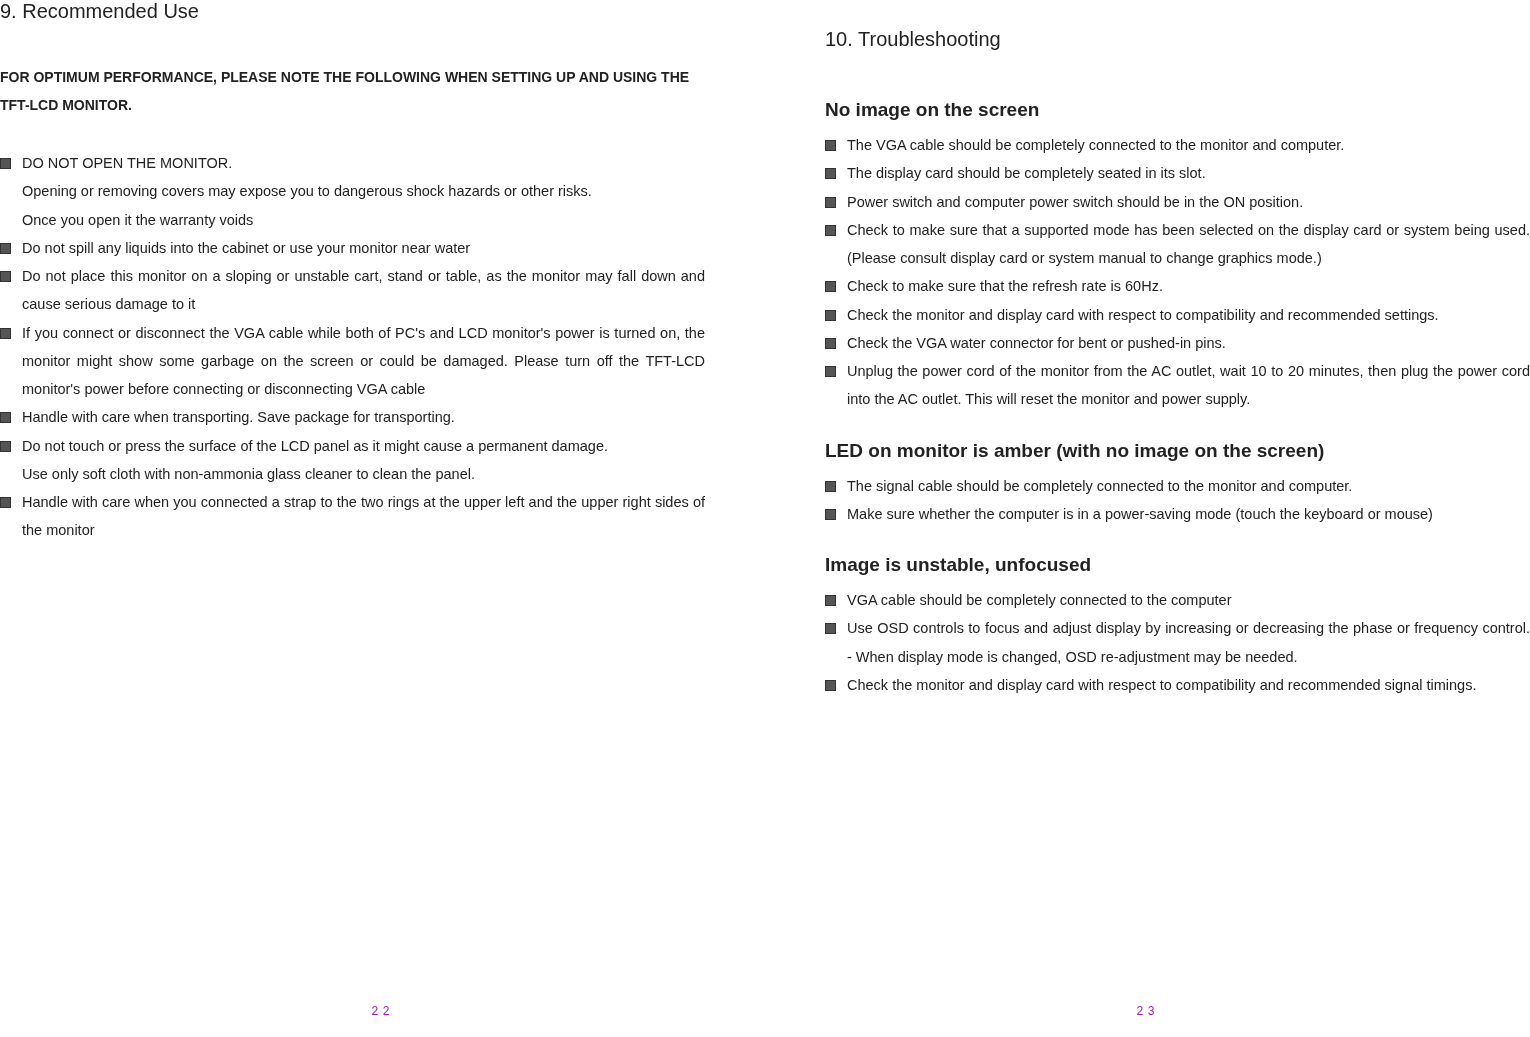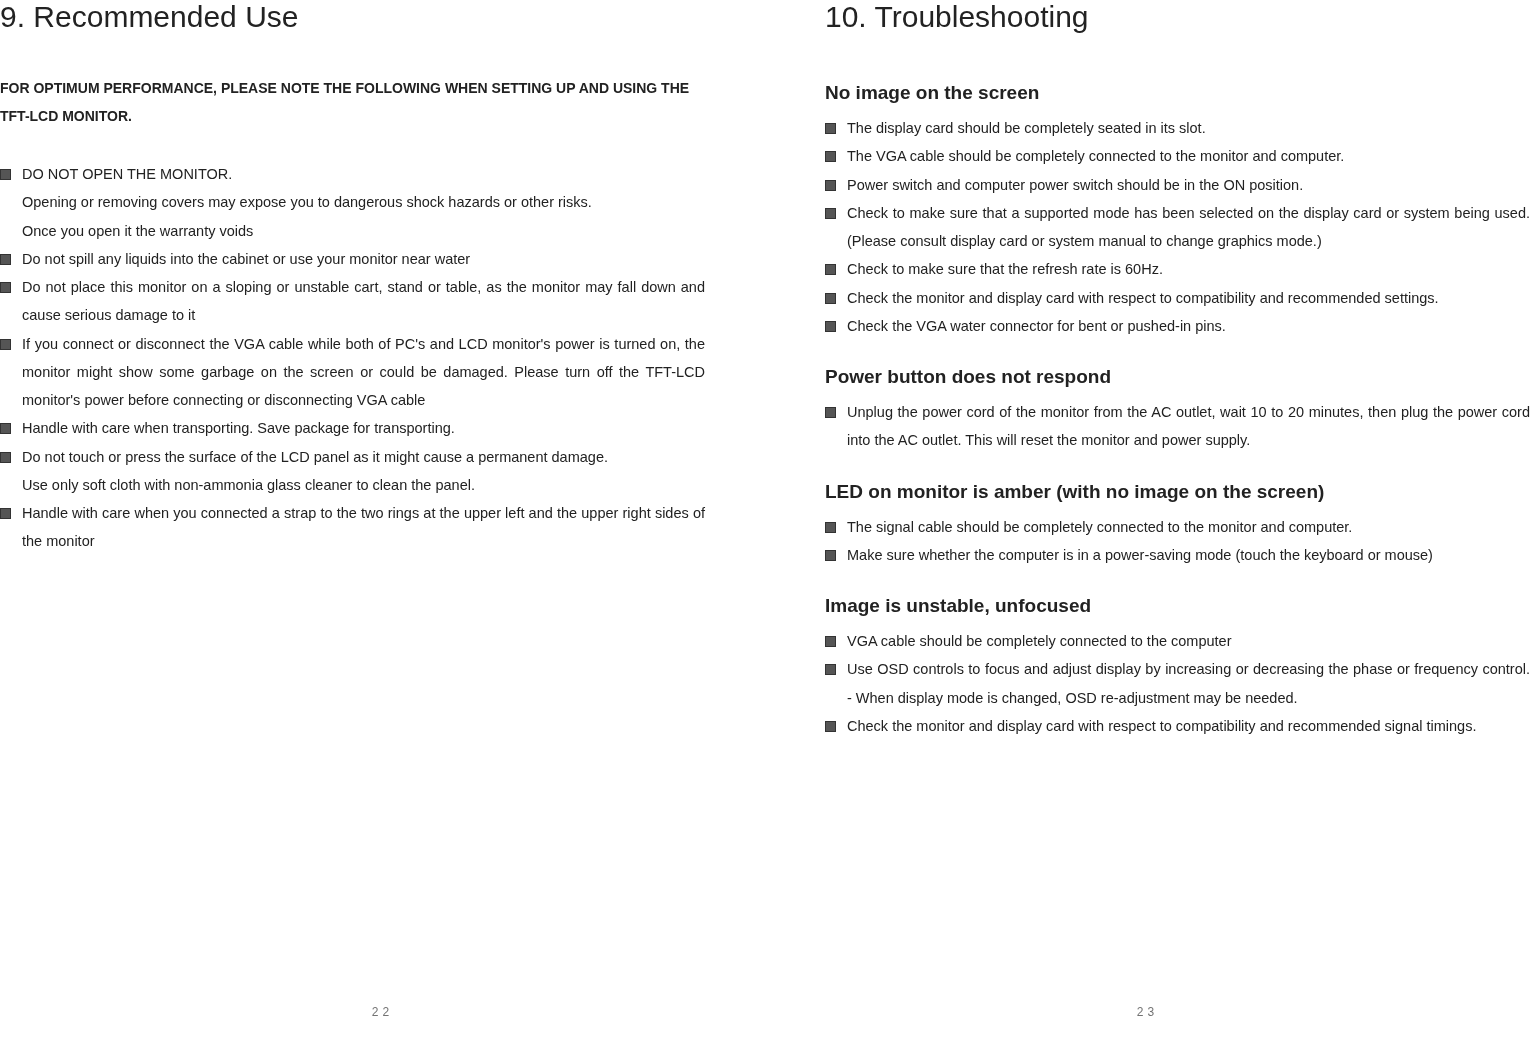--- a/index.html
+++ b/index.html
@@ -16,23 +16,24 @@
       display: flex;
       position: relative;
     }
     .page {
       width: 50%;
       padding: 0 60px 0 0;
       position: relative;
     }
     .page.right {
       padding: 0 0 0 60px;
+      margin-top: 28px;
     }
     h1 {
-      font-size: 30px;
+      font-size: 20px;
       font-weight: 400;
       margin-bottom: 40px;
     }
     .intro {
       font-size: 14px;
       font-weight: bold;
       line-height: 2;
       margin-bottom: 30px;
     }
     .section-title {
@@ -69,21 +70,22 @@
       line-height: 1.95;
       text-align: justify;
     }
     .page-num {
       position: absolute;
       bottom: 18px;
       left: 50%;
       transform: translateX(-50%);
       font-size: 12px;
       letter-spacing: 4px;
-      color: #737373;
+      color: #a21caf;
+      font-family: Liberation Mono, monospace;
     }
   </style>
 </head>
 <body>
 
 <div class="page left">
   <h1>9. Recommended Use</h1>
   <p class="intro">FOR OPTIMUM PERFORMANCE, PLEASE NOTE THE FOLLOWING WHEN SETTING UP AND USING THE TFT-LCD MONITOR.</p>
   <ul class="bulleted">
     <li>DO NOT OPEN THE MONITOR.</li>
@@ -102,30 +104,29 @@
     <li>Handle with care when you connected a strap to the two rings at the upper left and the upper right sides of the monitor</li>
   </ul>
   <div class="page-num">22</div>
 </div>
 
 <div class="page right">
   <h1>10. Troubleshooting</h1>
 
   <div class="section-title">No image on the screen</div>
   <ul class="bulleted">
+    <li>The VGA cable should be completely connected to the monitor and computer.</li>
     <li>The display card should be completely seated in its slot.</li>
-    <li>The VGA cable should be completely connected to the monitor and computer.</li>
     <li>Power switch and computer power switch should be in the ON position.</li>
     <li>Check to make sure that a supported mode has been selected on the display card or system being used. (Please consult display card or system manual to change graphics mode.)</li>
     <li>Check to make sure that the refresh rate is 60Hz.</li>
     <li>Check the monitor and display card with respect to compatibility and recommended settings.</li>
     <li>Check the VGA water connector for bent or pushed-in pins.</li>
   </ul>
 
-  <div class="section-title">Power button does not respond</div>
   <ul class="bulleted">
     <li>Unplug the power cord of the monitor from the AC outlet, wait 10 to 20 minutes, then plug the power cord into the AC outlet. This will reset the monitor and power supply.</li>
   </ul>
 
   <div class="section-title">LED on monitor is amber (with no image on the screen)</div>
   <ul class="bulleted">
     <li>The signal cable should be completely connected to the monitor and computer.</li>
     <li>Make sure whether the computer is in a power-saving mode (touch the keyboard or mouse)</li>
   </ul>
 

